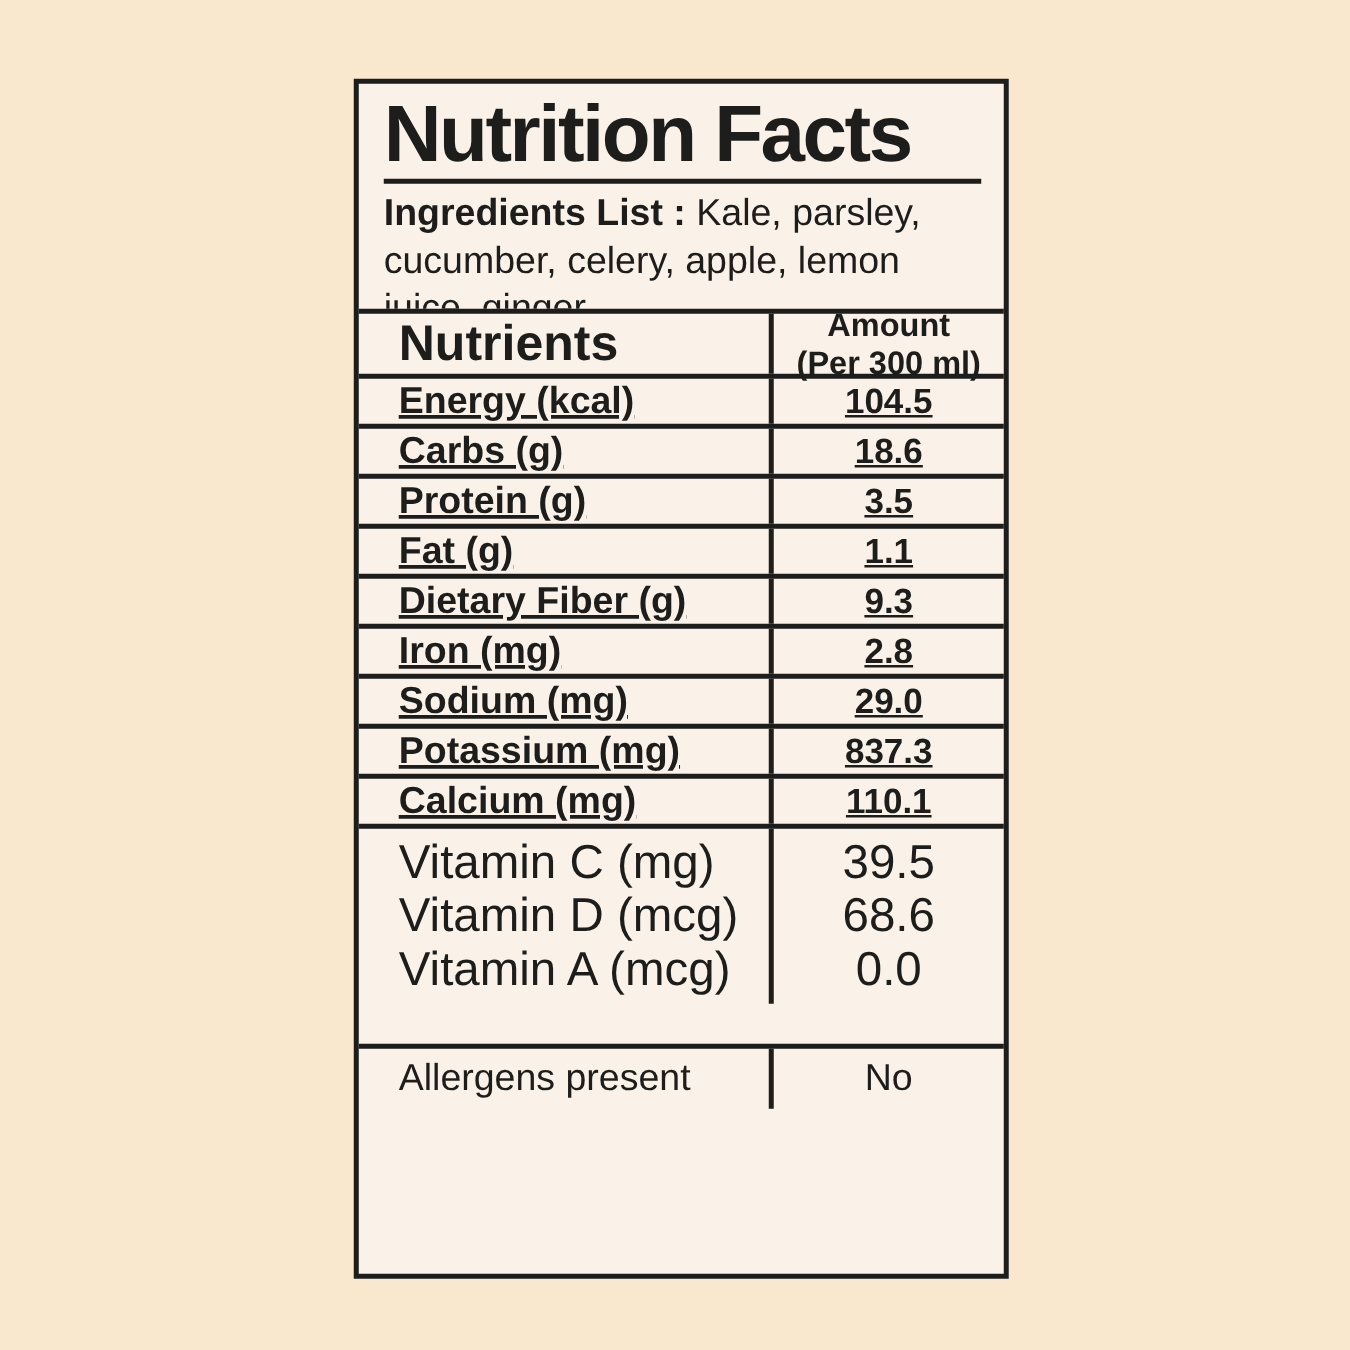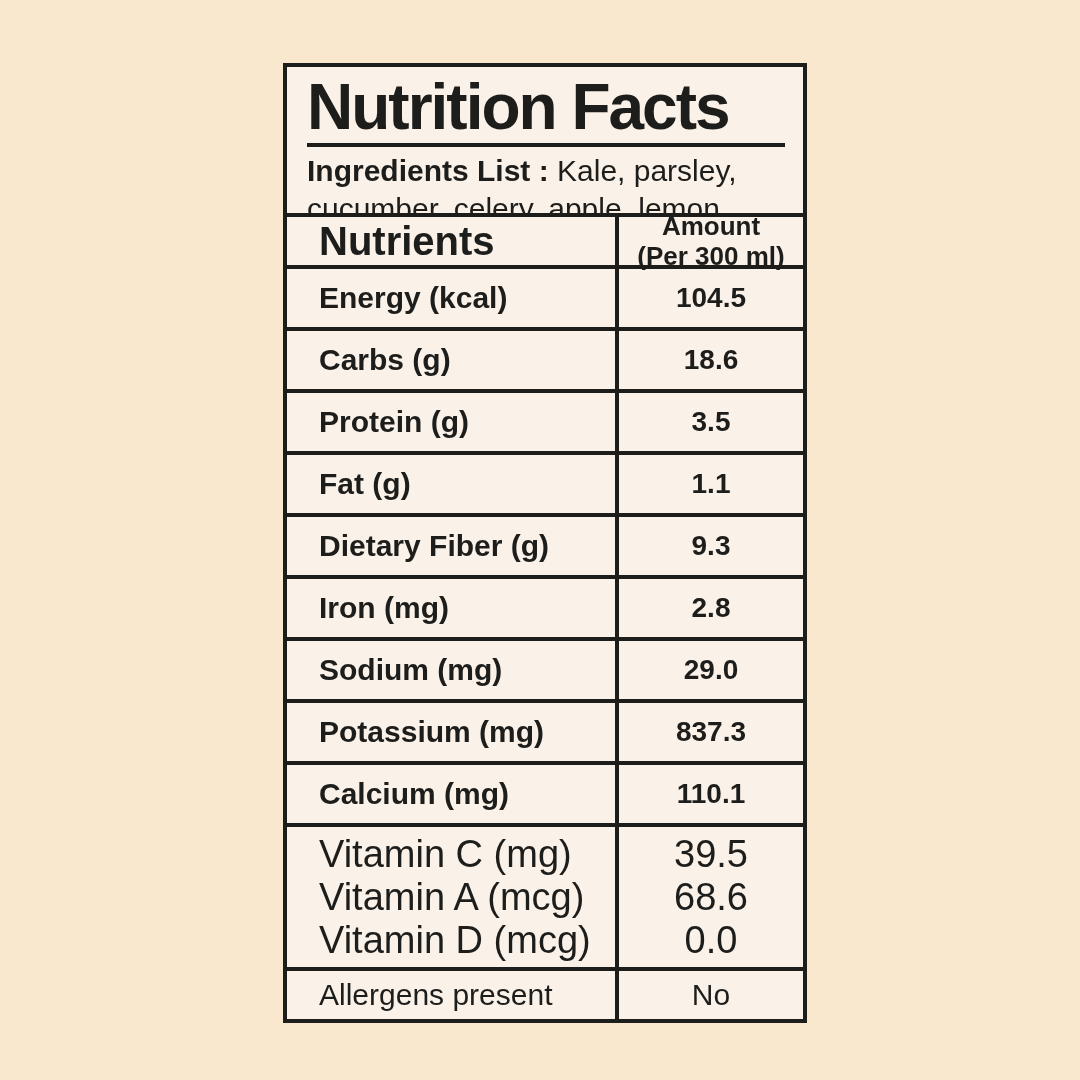--- a/index.html
+++ b/index.html
@@ -78,32 +78,32 @@
   .row-header { height: 52px; }
   .row-header .cell-left {
     font-size: 40px;
     font-weight: 700;
   }
   .row-header .cell-right {
     font-size: 26px;
     line-height: 30px;
     font-weight: 700;
   }
-  .row-nutrient { height: 62px; }
+  .row-nutrient { height: 40px; text-decoration: underline; }
   .row-nutrient .cell-left { font-size: 30px; font-weight: 700; }
   .row-nutrient .cell-right { font-size: 28px; font-weight: 700; }
 
   .row-vitamins { height: 144px; }
   .row-vitamins .cell-left,
   .row-vitamins .cell-right {
     font-size: 38px;
     font-weight: 400;
     line-height: 43px;
   }
-  .row-allergens { height: 52px; }
+  .row-allergens { height: 52px; margin-top: 32px; }
   .row-allergens .cell-left,
   .row-allergens .cell-right {
     font-size: 30px;
     font-weight: 400;
   }
 </style>
 </head>
 <body>
 
 <div class="label-card">
@@ -160,22 +160,22 @@
       <div class="cell-right">837.3</div>
     </div>
     <div class="t-row row-nutrient">
       <div class="cell-left">Calcium (mg)</div>
       <div class="cell-right">110.1</div>
     </div>
 
     <div class="t-row row-vitamins">
       <div class="cell-left">
         <div>Vitamin C (mg)</div>
+        <div>Vitamin D (mcg)</div>
         <div>Vitamin A (mcg)</div>
-        <div>Vitamin D (mcg)</div>
       </div>
       <div class="cell-right">
         <div>39.5</div>
         <div>68.6</div>
         <div>0.0</div>
       </div>
     </div>
 
     <div class="t-row row-allergens">
       <div class="cell-left">Allergens present</div>

